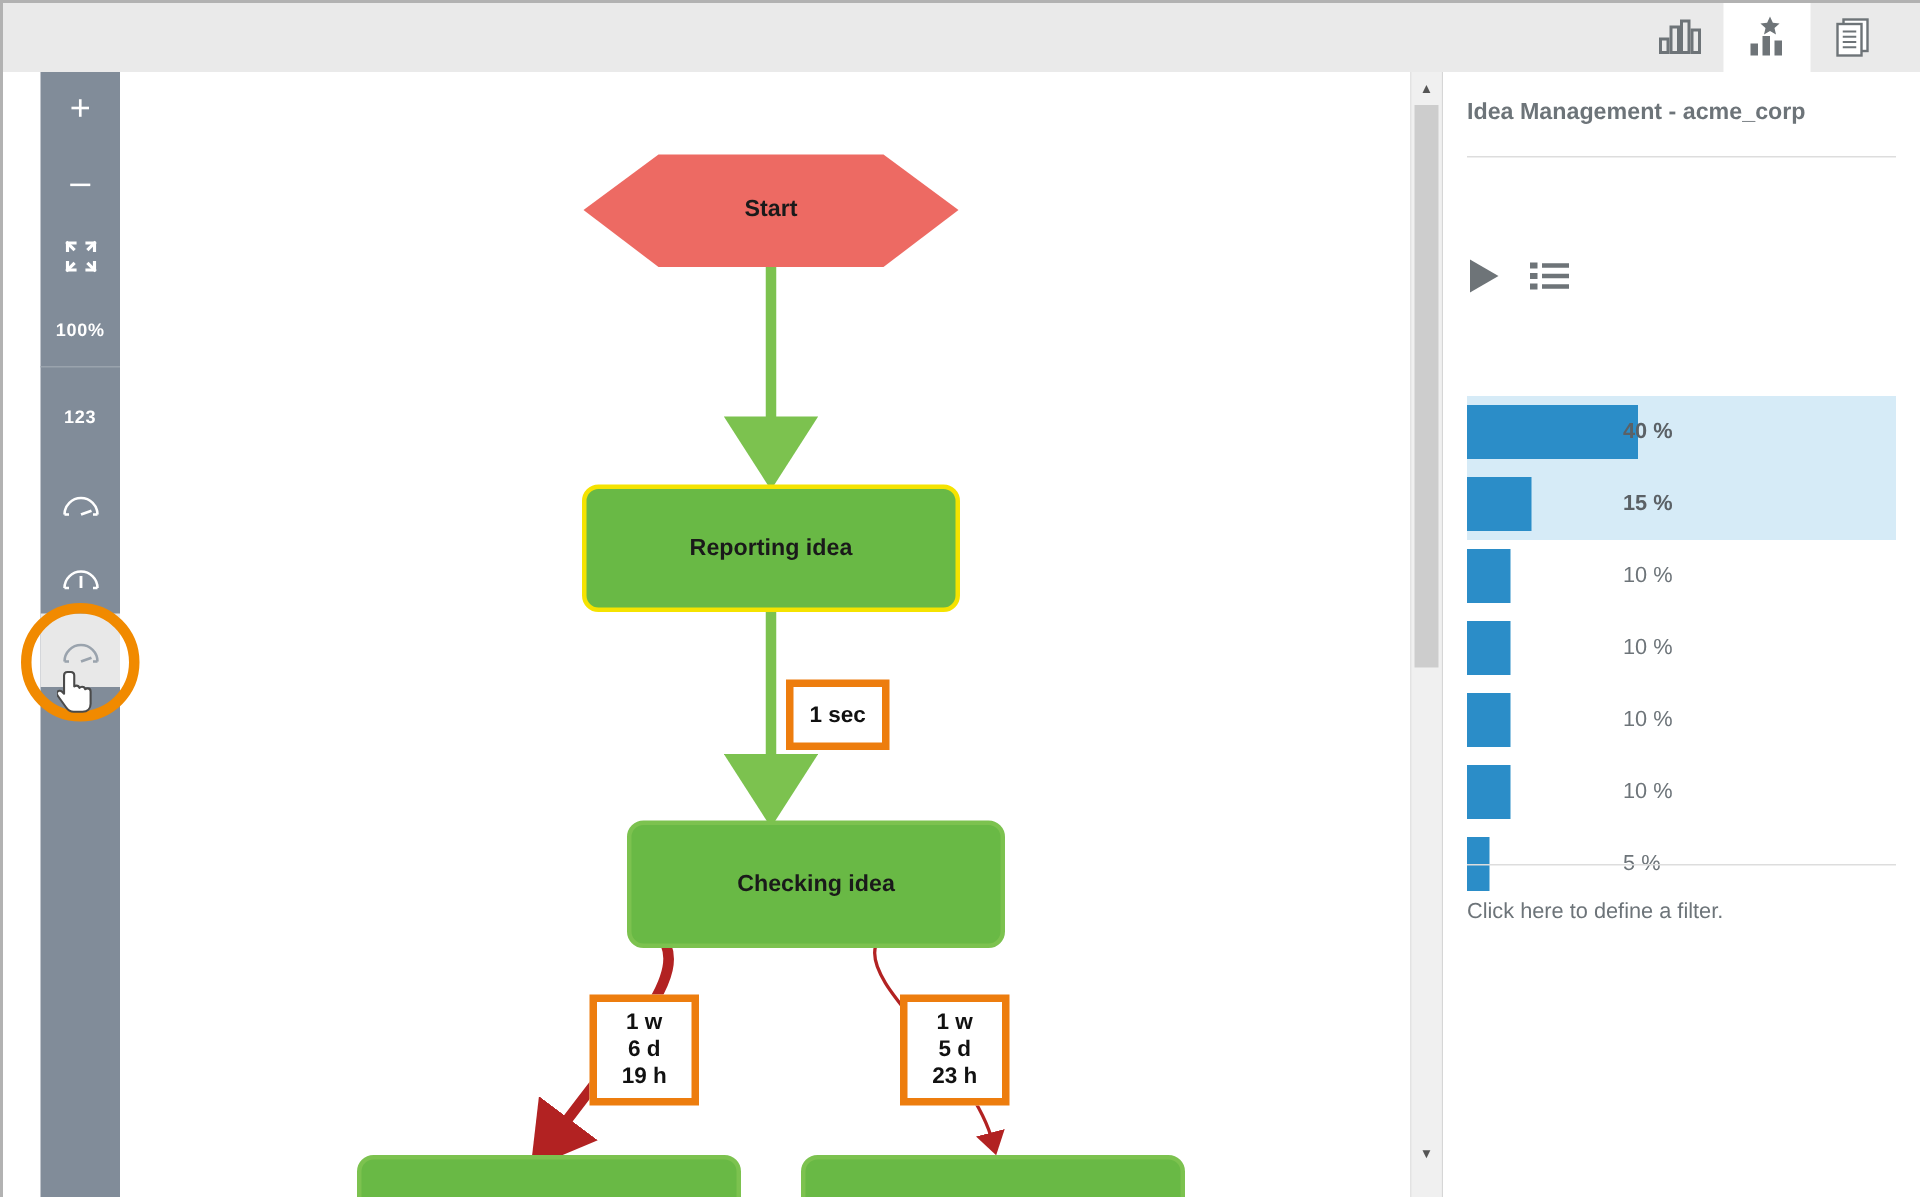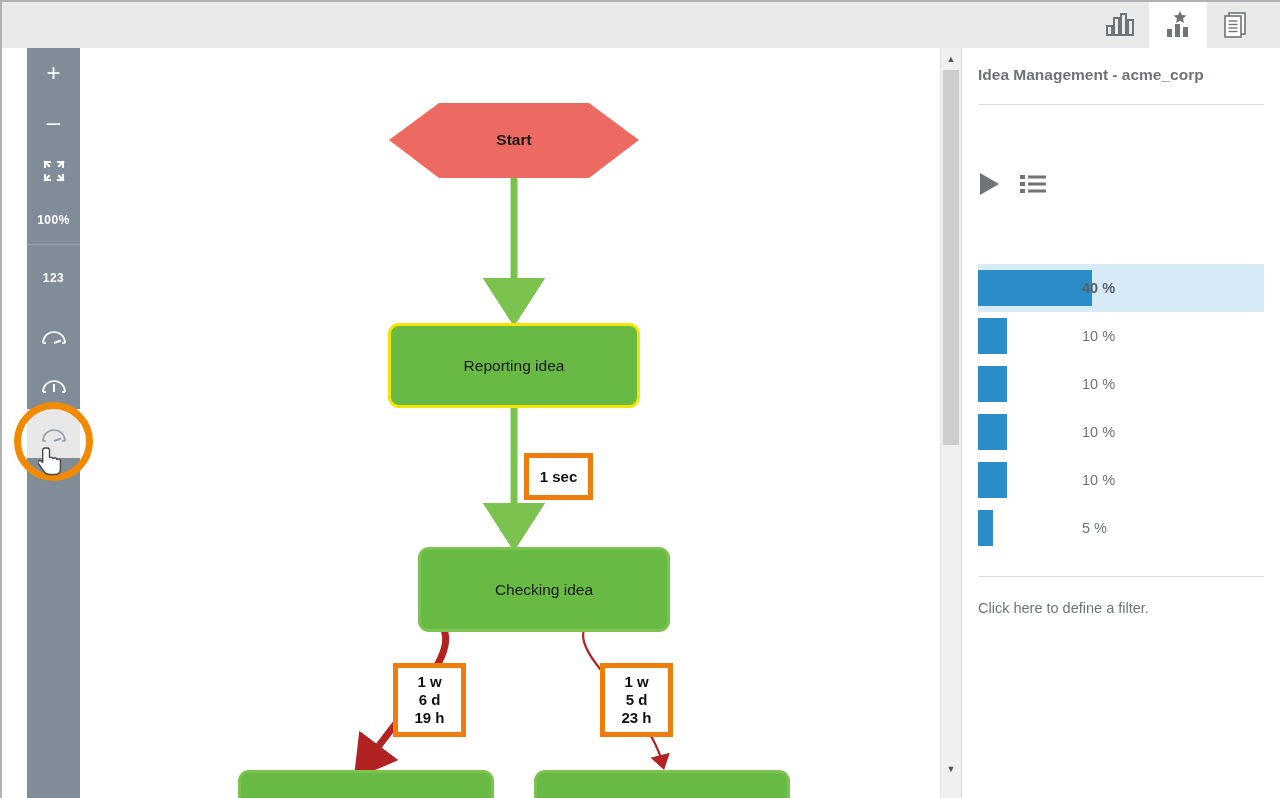--- a/index.html
+++ b/index.html
@@ -59,21 +59,21 @@
   .filtertext{position:absolute;left:16px;top:552px;font-size:14.5px;color:#6d7479;cursor:pointer;}
 
   .counters{position:absolute;left:16px;bottom:16px;width:286px;display:flex;gap:12px;}
   .counter{position:relative;width:143px;height:49px;background:#e8e8e8;overflow:hidden;cursor:pointer;}
   .cfill{position:absolute;left:0;top:0;height:49px;background:#b8b3b6;}
   .ctext{position:absolute;left:0;top:0;width:143px;height:49px;display:flex;flex-direction:column;
          align-items:center;justify-content:center;font-size:14.5px;color:#4c4c4c;line-height:1.15;}
 
   
   .node{position:absolute;display:flex;align-items:center;justify-content:center;
-        font-size:15.5px;font-weight:normal;color:#1a1a1a;box-sizing:border-box;cursor:pointer;}
+        font-size:15.5px;font-weight:bold;color:#1a1a1a;box-sizing:border-box;cursor:pointer;}
   .node.task{background:#69b945;border-radius:11px;}
   .node.task.sel{border:3px solid #f5e300;}
   .node.task.plain{border:3px solid #7cc24f;}
   .hexlabel{position:absolute;font-size:15.5px;font-weight:bold;color:#1a1a1a;}
 
   .durbox{position:absolute;background:#ffffff;border:5px solid #ed7d0e;box-sizing:border-box;
           display:flex;align-items:center;justify-content:center;text-align:center;
           font-size:15px;font-weight:bold;color:#111;line-height:1.18;z-index:4;cursor:pointer;}
 </style>
 </head>
@@ -292,20 +292,24 @@
       </div>
     </div>
 
     <div class="varlist">
 
       <div class="varrow sel">
         <div class="varbar" style="width:114px;"></div>
         <div class="varpct">40 %</div>
       </div>
 
+      <div class="varrow sel">
+        <div class="varbar" style="width:43px;"></div>
+        <div class="varpct">15 %</div>
+      </div>
 
       <div class="varrow">
         <div class="varbar" style="width:29px;"></div>
         <div class="varpct">10 %</div>
       </div>
 
       <div class="varrow">
         <div class="varbar" style="width:29px;"></div>
         <div class="varpct">10 %</div>
       </div>

